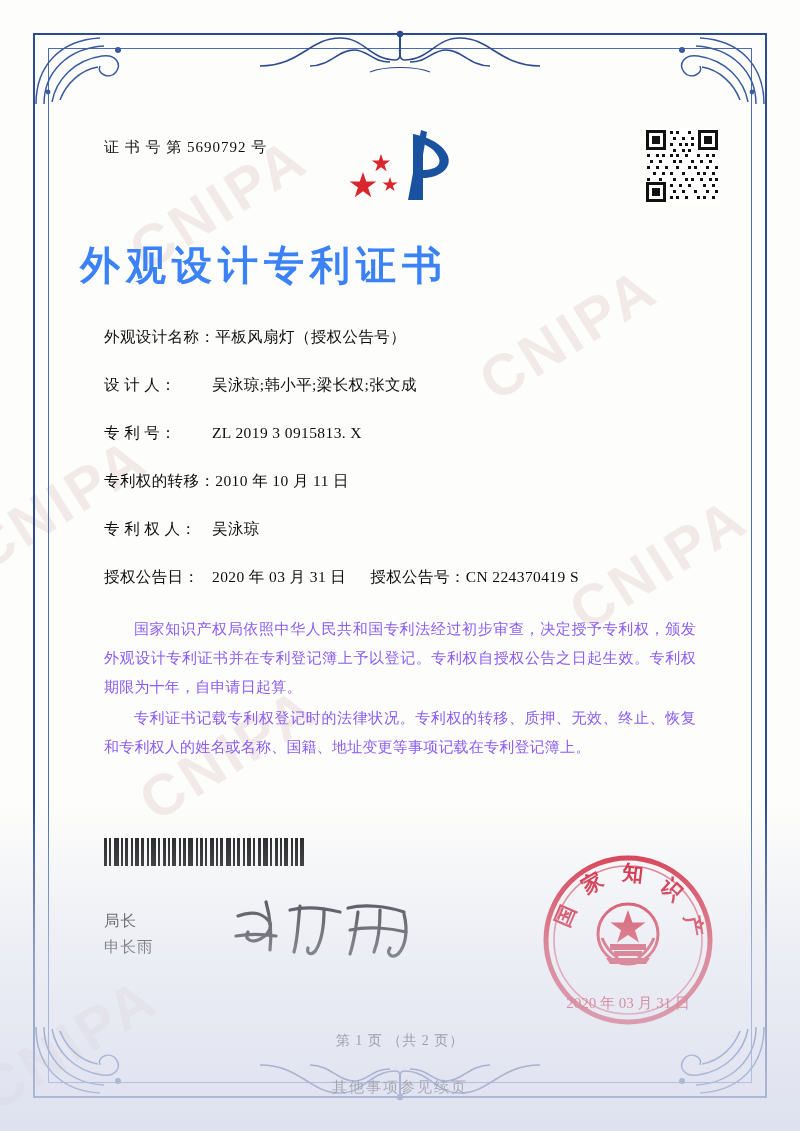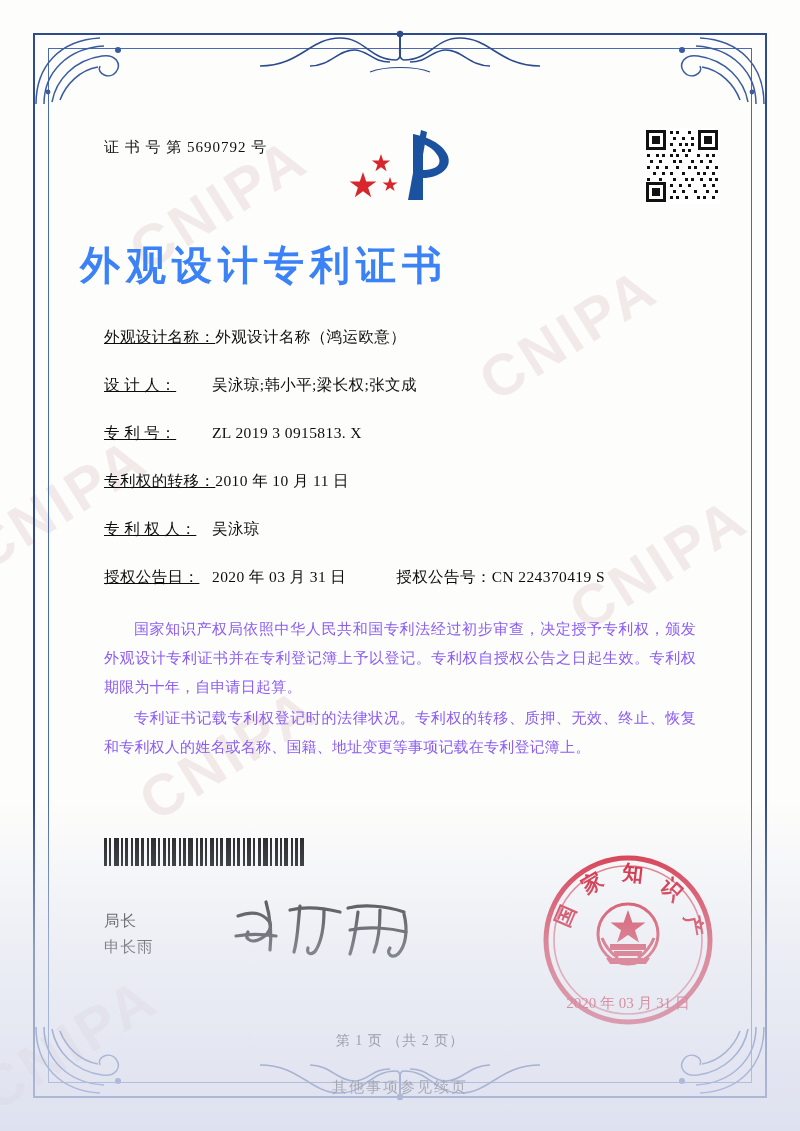--- a/index.html
+++ b/index.html
@@ -142,27 +142,26 @@
   .field {
     font-size: 15.5px;
     color: #0d0d0d;
     margin: 0 0 27px 24px;
     letter-spacing: 0.4px;
     white-space: nowrap;
   }
   .field .lbl {
     display: inline-block;
     min-width: 108px;
-    text-decoration: underline;
   }
   .field .val {
     font-family: "Liberation Serif", serif;
   }
   .field.two-col .second {
-    margin-left: 50px;
+    margin-left: 24px;
   }
 
   .para {
     font-size: 15px;
     line-height: 29px;
     color: #8b5cf6;
     margin: 0 24px 0 24px;
     text-align: justify;
     text-indent: 2em;
     letter-spacing: 0.2px;
@@ -416,21 +415,21 @@
               <rect x="59" y="68" width="3" height="3"></rect>
               <rect x="68" y="68" width="3" height="3"></rect>
           </g>
         </svg>
       </div>
     </div>
 
     <div class="doc-title">外观设计专利证书</div>
 
     <div class="field">
-      <span class="lbl">外观设计名称：</span><span class="val">外观设计名称（鸿运欧意）</span>
+      <span class="lbl">外观设计名称：</span><span class="val">平板风扇灯（授权公告号）</span>
     </div>
     <div class="field">
       <span class="lbl">设  计  人：</span><span class="val">吴泳琼;韩小平;梁长权;张文成</span>
     </div>
     <div class="field">
       <span class="lbl">专  利  号：</span><span class="val">ZL 2019 3 0915813. X</span>
     </div>
     <div class="field">
       <span class="lbl">专利权的转移：</span><span class="val">2010 年 10 月 11 日</span>
     </div>

